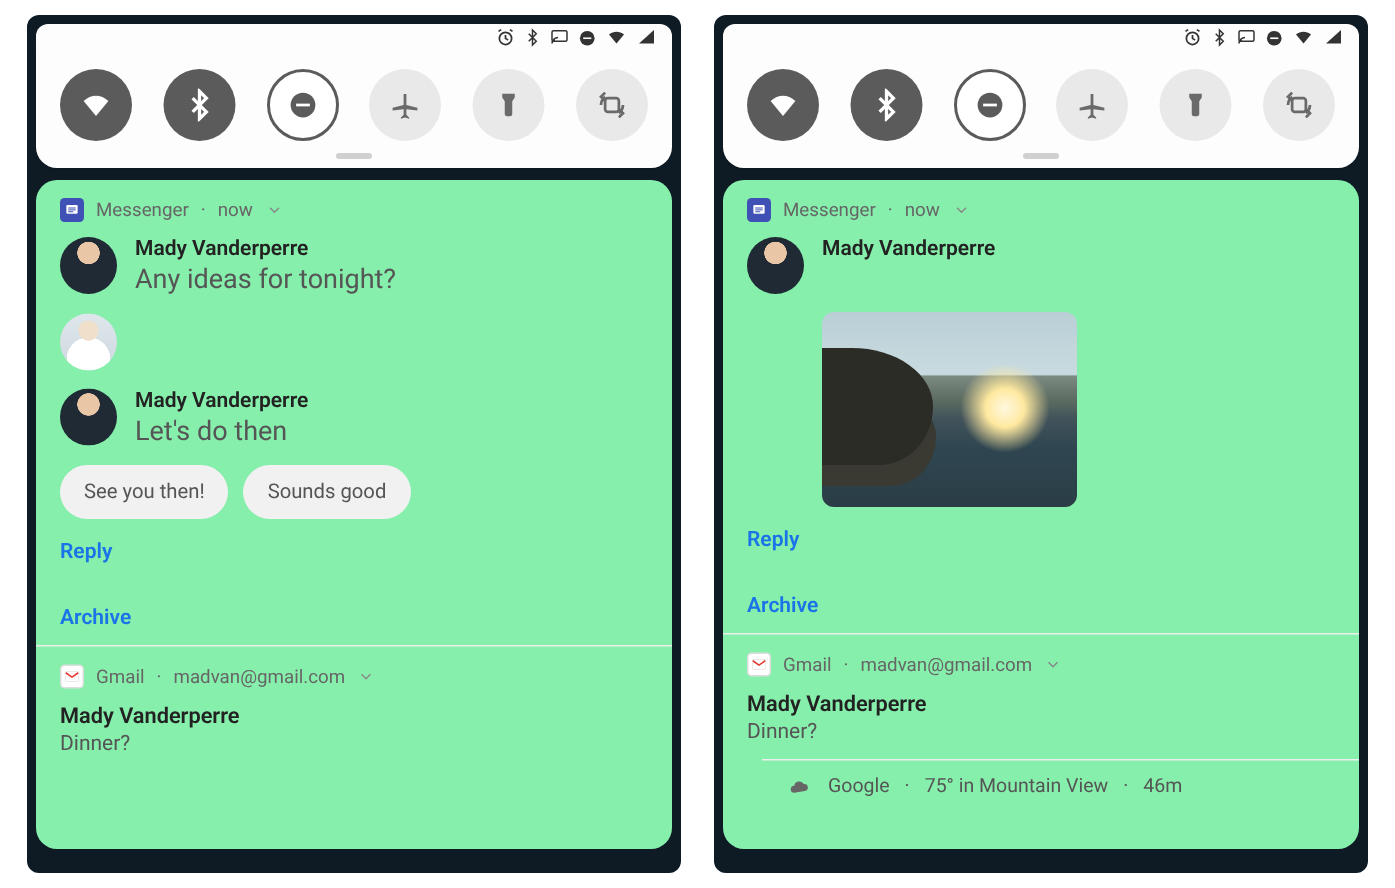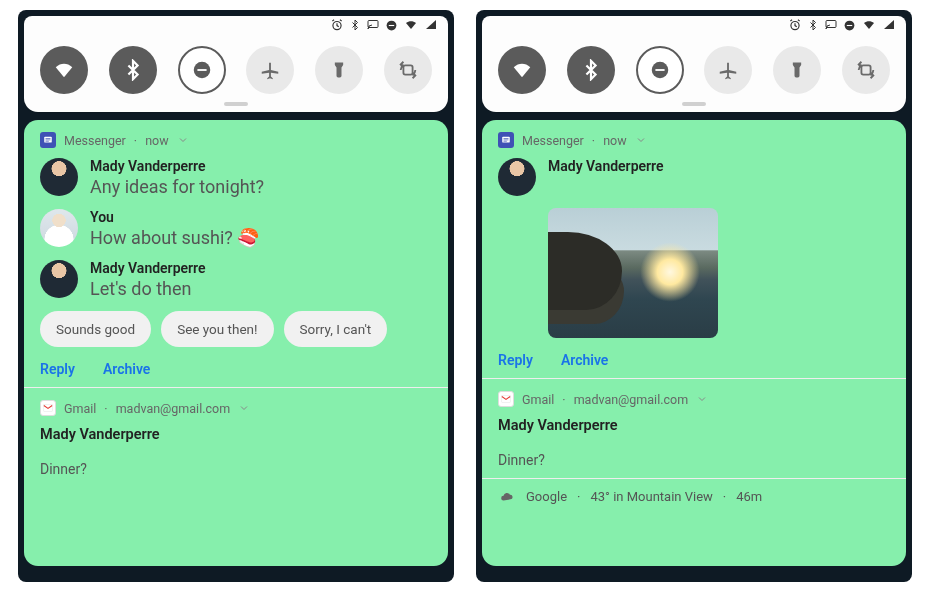--- a/index.html
+++ b/index.html
@@ -78,24 +78,24 @@
   .msg-item { display:flex; gap:12px; margin-bottom:12px; }
   .avatar { width:38px; height:38px; border-radius:50%; flex:0 0 38px; background:#b0c4cc; overflow:hidden; }
   .msg-body { flex:1; }
   .sender { font-weight:600; font-size:14px; color:#222; }
   .text   { font-size:18px; color:#555; margin-top:2px; }
   .chips { display:flex; gap:10px; margin-top:6px; }
   .chip {
     background:#f1f1f1; border-radius:20px; padding:10px 16px;
     font-size:13.5px; color:#555; cursor:pointer; white-space:nowrap;
   }
-  .actions { display:flex; gap:28px; margin-top:14px; }
+  .actions { display:flex; gap:28px; margin-top:14px;flex-direction:column; }
   .action { color:#1a73e8; font-weight:600; font-size:14px; cursor:pointer; }
   .gmail-title { font-weight:600; font-size:14.5px; color:#222; }
-  .gmail-sub   { font-size:14px; color:#555; margin-top:18px; }
+  .gmail-sub   { font-size:14px; color:#555; margin-top:2px; }
 
   .photo {
     width: 170px; height: 130px; border-radius: 8px; margin: 2px 0 4px 50px;
     background: linear-gradient(to bottom,
        #b9cfd6 0%, #c9dbe0 32%, #7c8a82 33%, #5a6a60 46%,
        #41525a 55%, #2f4650 70%, #2a3d46 100%);
     position: relative; overflow:hidden;
   }
   .photo::before{
     content:""; position:absolute; left:-16px; top:24px; width:90px; height:78px;
@@ -104,20 +104,21 @@
   }
   .photo::after{
     content:""; position:absolute; right:18px; top:34px; width:60px; height:60px;
     background: radial-gradient(circle at center, #fff8e0 0%, #ffe9a0 30%, rgba(255,233,160,0) 70%);
   }
 
   .weather {
     display:flex; align-items:center; gap:10px;
     font-size:13px; color:#555; padding: 10px 16px 8px;
     border-top:1px solid #eee;
+    margin-left:26px;
   }
   .ico { display:inline-flex; }
 
   
   svg { display:block; }
 
   
   .av-a { background: radial-gradient(circle at 50% 28%, #e9c6a6 0 22%, transparent 23%),
                      linear-gradient(#1f2a35,#1f2a35); }
   .av-b { background: radial-gradient(circle at 50% 30%, #f0dfca 0 20%, transparent 21%),
@@ -228,37 +229,32 @@
 
       <div class="msg-item">
         <div class="avatar av-a"></div>
         <div class="msg-body">
           <div class="sender">Mady Vanderperre</div>
           <div class="text">Any ideas for tonight?</div>
         </div>
       </div>
       <div class="msg-item">
         <div class="avatar av-b"></div>
-        <div class="msg-body">
-          <div class="sender">You</div>
-          <div class="text">How about sushi? 🍣</div>
-        </div>
       </div>
       <div class="msg-item">
         <div class="avatar av-a"></div>
         <div class="msg-body">
           <div class="sender">Mady Vanderperre</div>
           <div class="text">Let's do then</div>
         </div>
       </div>
 
       <div class="chips">
+        <div class="chip">See you then!</div>
         <div class="chip">Sounds good</div>
-        <div class="chip">See you then!</div>
-        <div class="chip">Sorry, I can't</div>
       </div>
 
       <div class="actions">
         <span class="action">Reply</span>
         <span class="action">Archive</span>
       </div>
     </div>
 
     <div class="notif">
       <div class="n-head">
@@ -418,18 +414,18 @@
     </div>
 
     <div class="weather">
       <span class="ico">
           <svg width="18" height="14" viewBox="0 0 24 24">
             <path d="M6 18a4 4 0 010-8 6 6 0 0111-2 4 4 0 011 8z" fill="#666"></path>
           </svg>
         </span>
       <span>Google</span>
       <span>·</span>
-      <span>43° in Mountain View</span>
+      <span>75° in Mountain View</span>
       <span>·</span>
       <span>46m</span>
     </div>
   </div>
 </div>
 
 </body></html>

